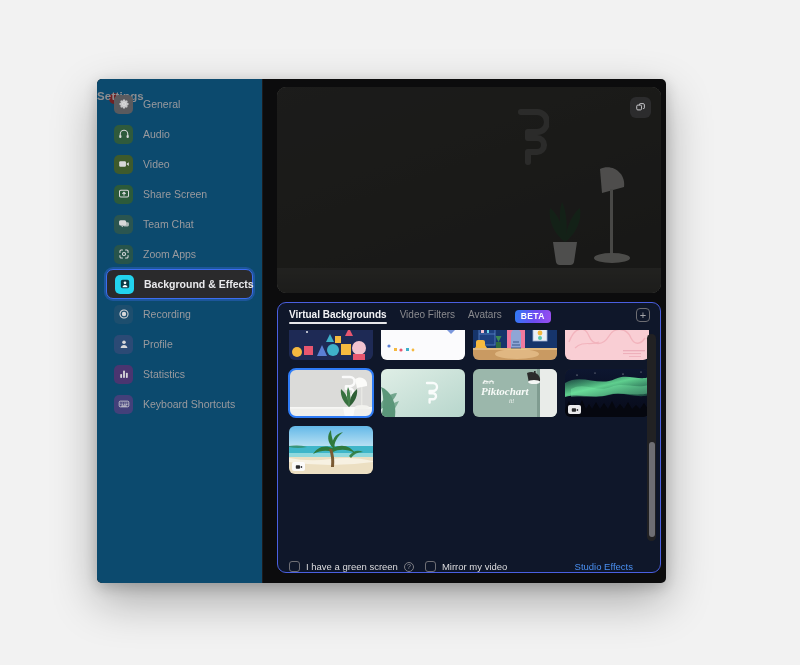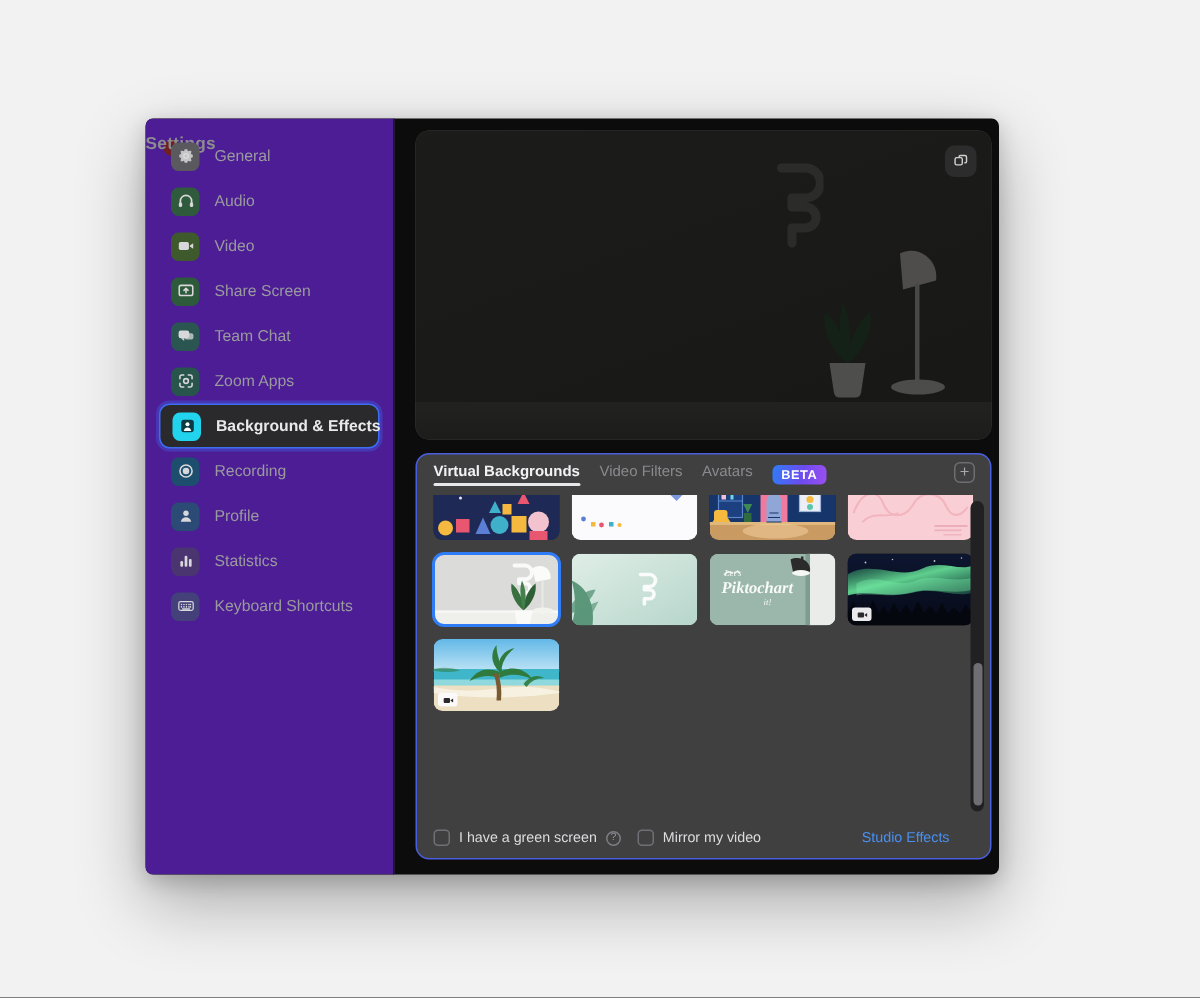--- a/index.html
+++ b/index.html
@@ -51,21 +51,21 @@
     letter-spacing: .2px;
   }
 
   
   #window-body { flex: 1 1 auto; display: flex; min-height: 0; }
 
   
   #sidebar {
     width: 166px;
     flex: 0 0 166px;
-    background: #4c1d95;
+    background: #0c4a6e;
     border-right: 1px solid #1c1c1e;
     padding-top: 10px;
   }
   .nav-item {
     position: relative;
     height: 30px;
     margin: 0 9px;
     display: flex;
     align-items: center;
     gap: 10px;
@@ -146,21 +146,21 @@
     color: #cfcfd2;
   }
   #preview-action-button svg { width: 11px; height: 11px; }
 
   
   #bg-panel {
     margin-top: 9px;
     margin-bottom: 10px;
     flex: 1 1 auto;
     min-height: 0;
-    background: #404040;
+    background: #0f172a;
     border: 1px solid #4a5fe0;
     border-radius: 9px;
     display: flex;
     flex-direction: column;
     overflow: hidden;
   }
 
   #tabs-row {
     flex: 0 0 auto;
     height: 27px;
@@ -253,21 +253,21 @@
     left: 1.5px; width: 6px;
     top: 52%; bottom: 4px;
     background: #6e6e73;
     border-radius: 3px;
   }
 
   #panel-footer {
     flex: 0 0 auto;
     height: 27px;
     display: flex;
-    align-items: center;
+    align-items: flex-end;
     padding: 0 11px;
     gap: 11px;
     position: relative;
   }
   .check-group { display: flex; align-items: center; gap: 6px; }
   .checkbox {
     width: 11px; height: 11px;
     border-radius: 3px;
     border: 1px solid #6f6f75;
     background: transparent;

